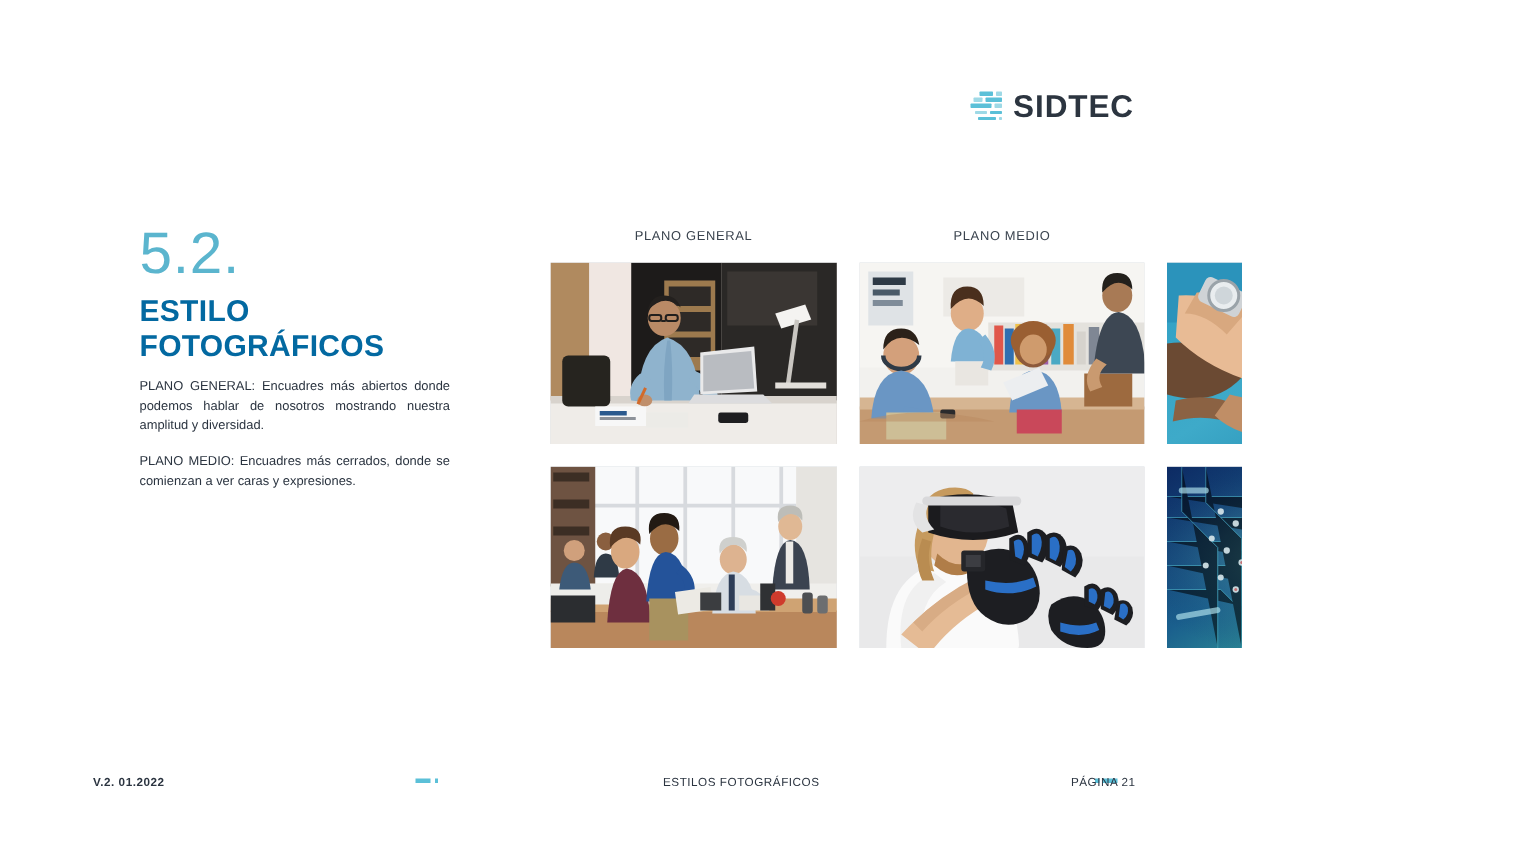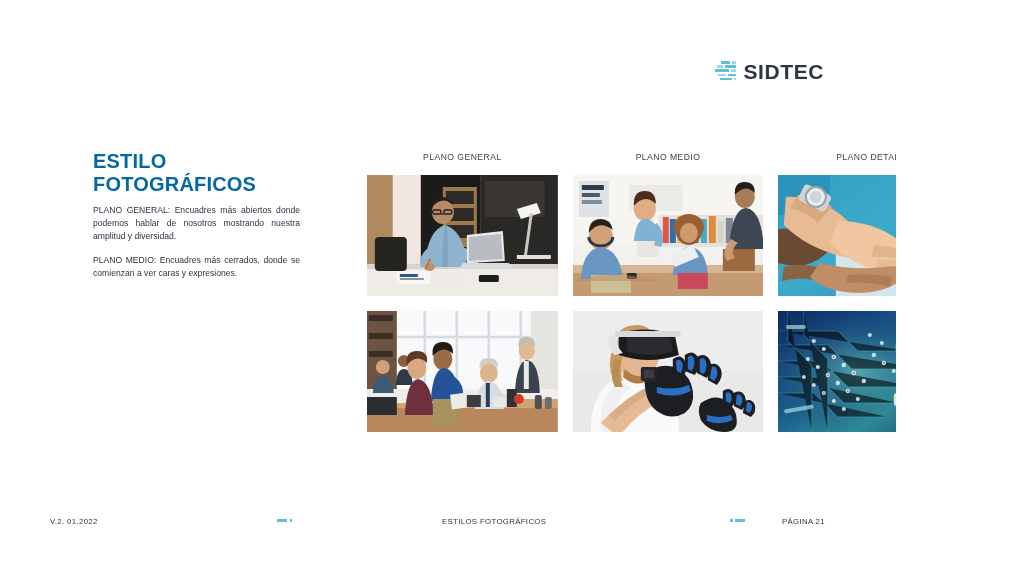--- a/index.html
+++ b/index.html
@@ -7,21 +7,21 @@
     margin: 0;
     padding: 0;
     background: #ffffff;
   }
   body {
     font-family: "Liberation Sans", sans-serif;
     -webkit-font-smoothing: antialiased;
   }
   #slide {
     position: relative;
-    width: 896px;
+    width: 828px;
     height: 571px;
     background: #ffffff;
     overflow: hidden;
   }
 
   
   .logo {
     position: absolute;
     top: 61px;
     right: 72px;
@@ -138,21 +138,21 @@
     height: 20px;
   }
   .footer-item {
     position: absolute;
     font-size: 7.8px;
     letter-spacing: 0.35px;
     color: #2b3440;
     line-height: 20px;
     white-space: nowrap;
   }
-  .f-left   { left: 50px; }
+  .f-left   { left: 62px; font-weight: bold; }
   .f-center { left: 442px; }
   .f-right  { right: 71px; }
 
   .dashmark {
     position: absolute;
     top: 7px;
     display: flex;
     align-items: center;
     gap: 2.5px;
   }
@@ -183,20 +183,21 @@
         <i class="b3b"></i>
       <i class="b4"></i>
         <i class="b4b"></i>
       <i class="b5"></i>
         <i class="b5b"></i>
     </span>
     <span class="logo-word">SIDTEC</span>
   </div>
 
   <div class="left-col">
+    <div class="section-number">5.2.</div>
     <h1 class="section-title">
       <span>ESTILO</span>
       <span>FOTOGRÁFICOS</span>
     </h1>
     <div class="body-copy">
       <p>PLANO GENERAL: Encuadres más abiertos donde podemos hablar de nosotros mostrando nuestra amplitud y diversidad.</p>
       <p>PLANO MEDIO:  Encuadres más cerrados, donde se comienzan a ver caras y expresiones.</p>
     </div>
   </div>
 

